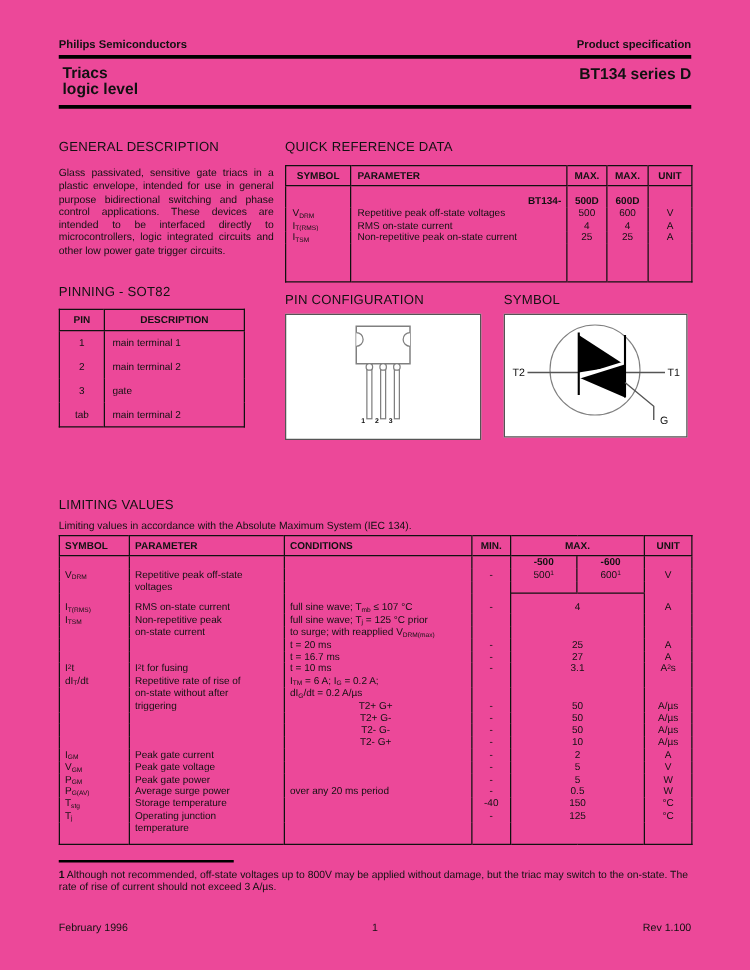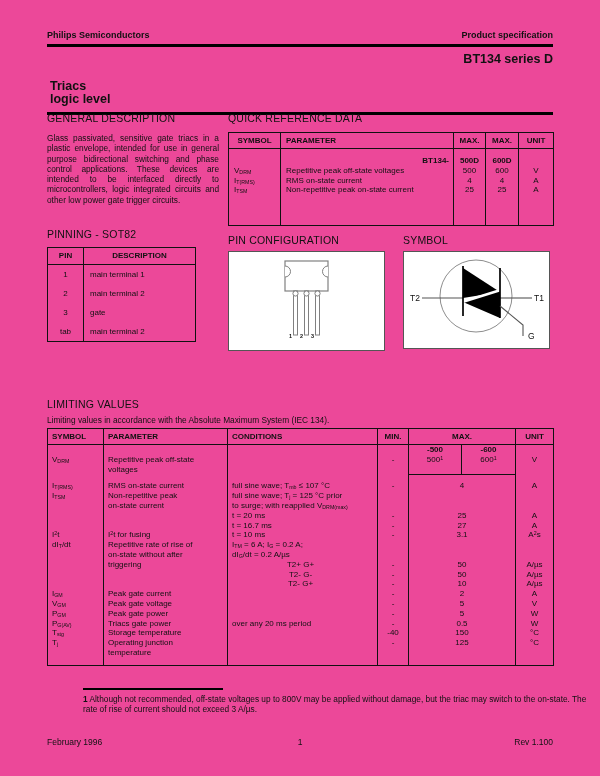--- a/index.html
+++ b/index.html
@@ -8,21 +8,21 @@
   .abs{position:absolute;}
   sub{font-size:0.66em;vertical-align:-0.25em;line-height:0;}
   sup{font-size:0.66em;vertical-align:0.4em;line-height:0;}
   .b{font-weight:bold;}
 
   
   .hdr{left:47px;top:30px;width:506px;}
   .hdr-meta{display:flex;justify-content:space-between;font-size:9px;font-weight:bold;}
   .rule{height:3px;background:#000;margin-top:4px;}
   .title-row{display:flex;justify-content:space-between;margin-top:5px;}
-  .title-left{font-size:12.5px;font-weight:bold;line-height:13px;padding-left:3px;margin-top:28px;}
+  .title-left{font-size:12.5px;font-weight:bold;line-height:13px;padding-left:3px;}
   .title-right{font-size:12.5px;font-weight:bold;}
   .rule2{height:3px;background:#000;margin-top:6px;}
 
   
   .sect-h{font-size:10.5px;font-weight:normal;letter-spacing:0.2px;}
 
   
   .gen{left:47px;top:112px;width:172px;}
   .gen p{margin:9px 0 0 0;font-size:8.3px;line-height:10.3px;text-align:justify;}
 
@@ -67,21 +67,21 @@
   .lim .c-sym{padding-left:4px;}
   .lim .c-par{padding-left:4px;}
   .lim .c-cond{padding-left:4px;}
   .lim .c-cond.r{text-align:center;padding-right:8px;}
   .lim .c-min,.lim .c-max,.lim .c-maxa,.lim .c-maxb,.lim .c-unit{text-align:center;}
   .lim tr.gap td{padding-top:6px;}
   .lim tr.last td{padding-bottom:7px;}
   .lim .cap{border-bottom:1.6px solid #111;}
 
   
-  .fnote{left:47px;top:688px;width:506px;margin-left:36px;}
+  .fnote{left:47px;top:688px;width:506px;}
   .fnote .frule{width:140px;height:1.6px;background:#000;}
   .fnote p{margin:4px 0 0 0;font-size:8.3px;line-height:10px;}
   .pgfooter{left:47px;top:737px;width:506px;display:flex;justify-content:space-between;font-size:8.5px;}
   .pgfooter .mid{position:absolute;left:0;right:0;text-align:center;}
 </style>
 </head>
 <body>
 
 <div id="page">
 
@@ -352,28 +352,36 @@
         <td class="c-sym"></td>
         <td class="vl c-par">triggering</td>
         <td class="vl c-cond r">T2+ G+</td>
         <td class="vl c-min">-</td>
         <td class="vl c-max" colspan="2">50</td>
         <td class="vl c-unit">A/µs</td>
       </tr>
       <tr>
         <td class="c-sym"></td>
         <td class="vl c-par"></td>
-        <td class="vl c-cond r">T2- G-</td>
+        <td class="vl c-cond r">T2+ G-</td>
         <td class="vl c-min">-</td>
         <td class="vl c-max" colspan="2">50</td>
         <td class="vl c-unit">A/µs</td>
       </tr>
       <tr>
         <td class="c-sym"></td>
         <td class="vl c-par"></td>
+        <td class="vl c-cond r">T2- G-</td>
+        <td class="vl c-min">-</td>
+        <td class="vl c-max" colspan="2">50</td>
+        <td class="vl c-unit">A/µs</td>
+      </tr>
+      <tr>
+        <td class="c-sym"></td>
+        <td class="vl c-par"></td>
         <td class="vl c-cond r">T2- G+</td>
         <td class="vl c-min">-</td>
         <td class="vl c-max" colspan="2">10</td>
         <td class="vl c-unit">A/µs</td>
       </tr>
       <tr>
         <td class="c-sym">I<sub>GM</sub></td>
         <td class="vl c-par">Peak gate current</td>
         <td class="vl c-cond"></td>
         <td class="vl c-min">-</td>
@@ -391,21 +399,21 @@
       <tr>
         <td class="c-sym">P<sub>GM</sub></td>
         <td class="vl c-par">Peak gate power</td>
         <td class="vl c-cond"></td>
         <td class="vl c-min">-</td>
         <td class="vl c-max" colspan="2">5</td>
         <td class="vl c-unit">W</td>
       </tr>
       <tr>
         <td class="c-sym">P<sub>G(AV)</sub></td>
-        <td class="vl c-par">Triacs gate power</td>
+        <td class="vl c-par">Average surge power</td>
         <td class="vl c-cond">over any 20 ms period</td>
         <td class="vl c-min">-</td>
         <td class="vl c-max" colspan="2">0.5</td>
         <td class="vl c-unit">W</td>
       </tr>
       <tr>
         <td class="c-sym">T<sub>stg</sub></td>
         <td class="vl c-par">Storage temperature</td>
         <td class="vl c-cond"></td>
         <td class="vl c-min">-40</td>

